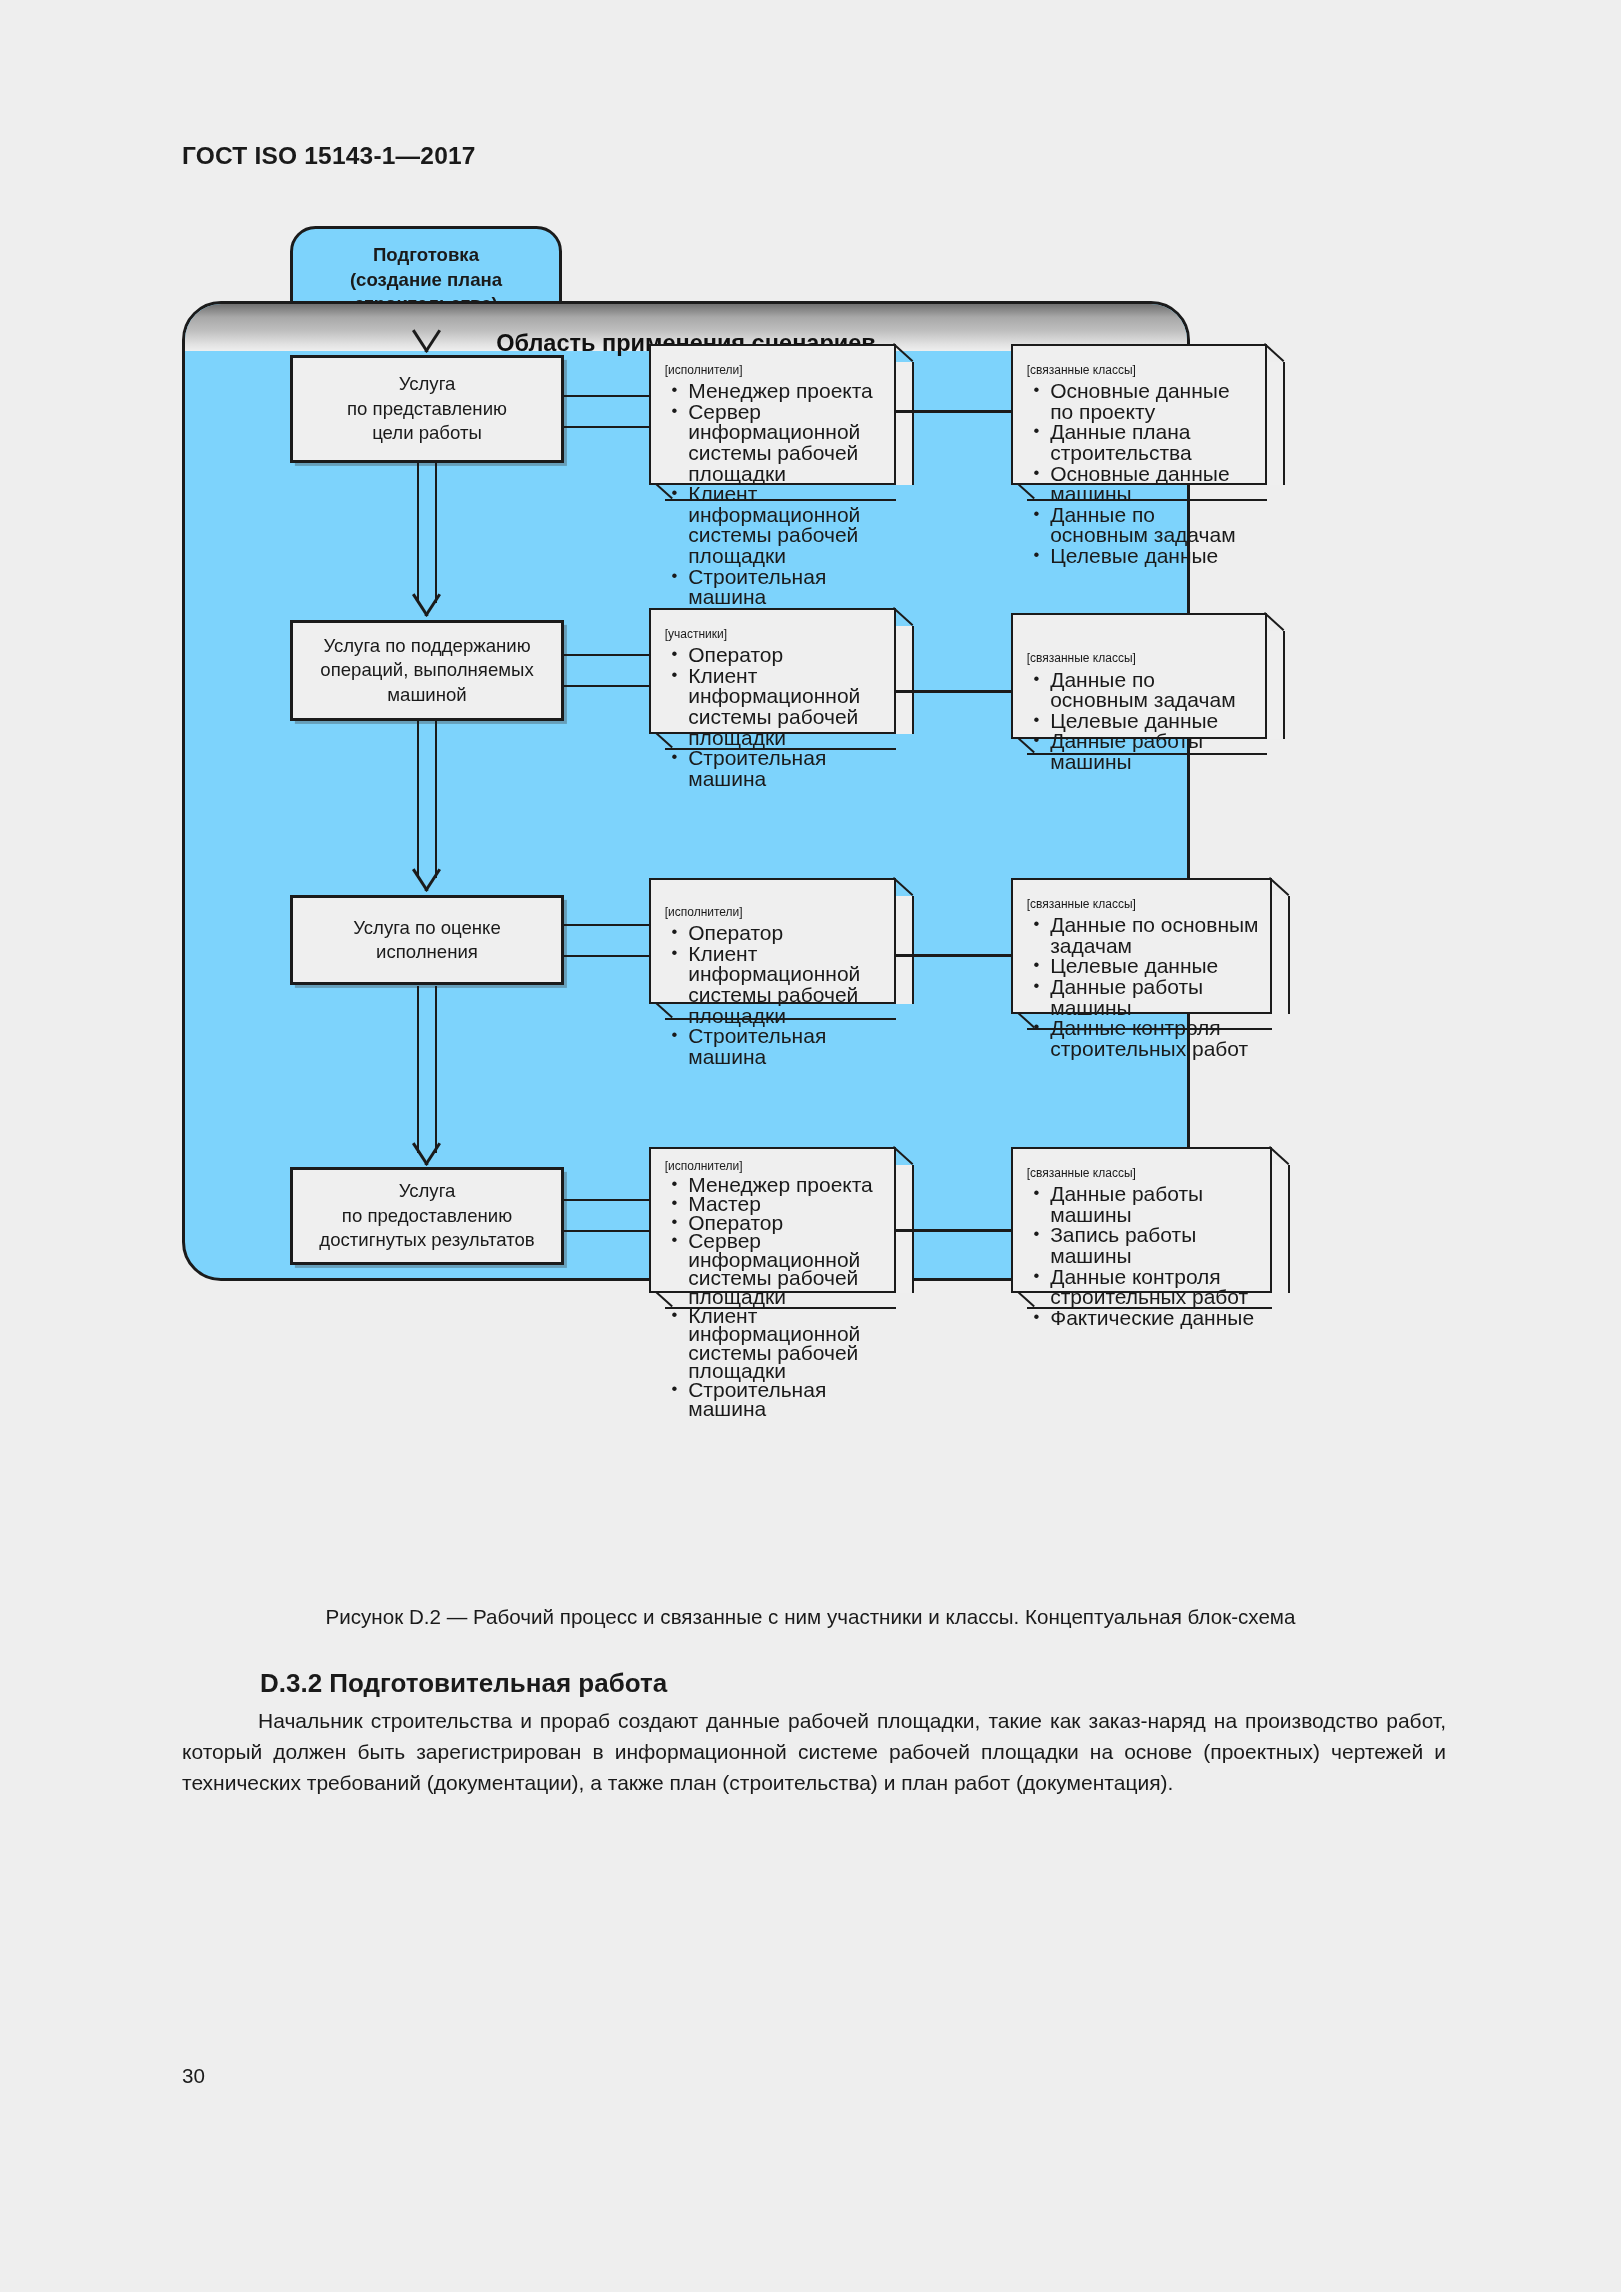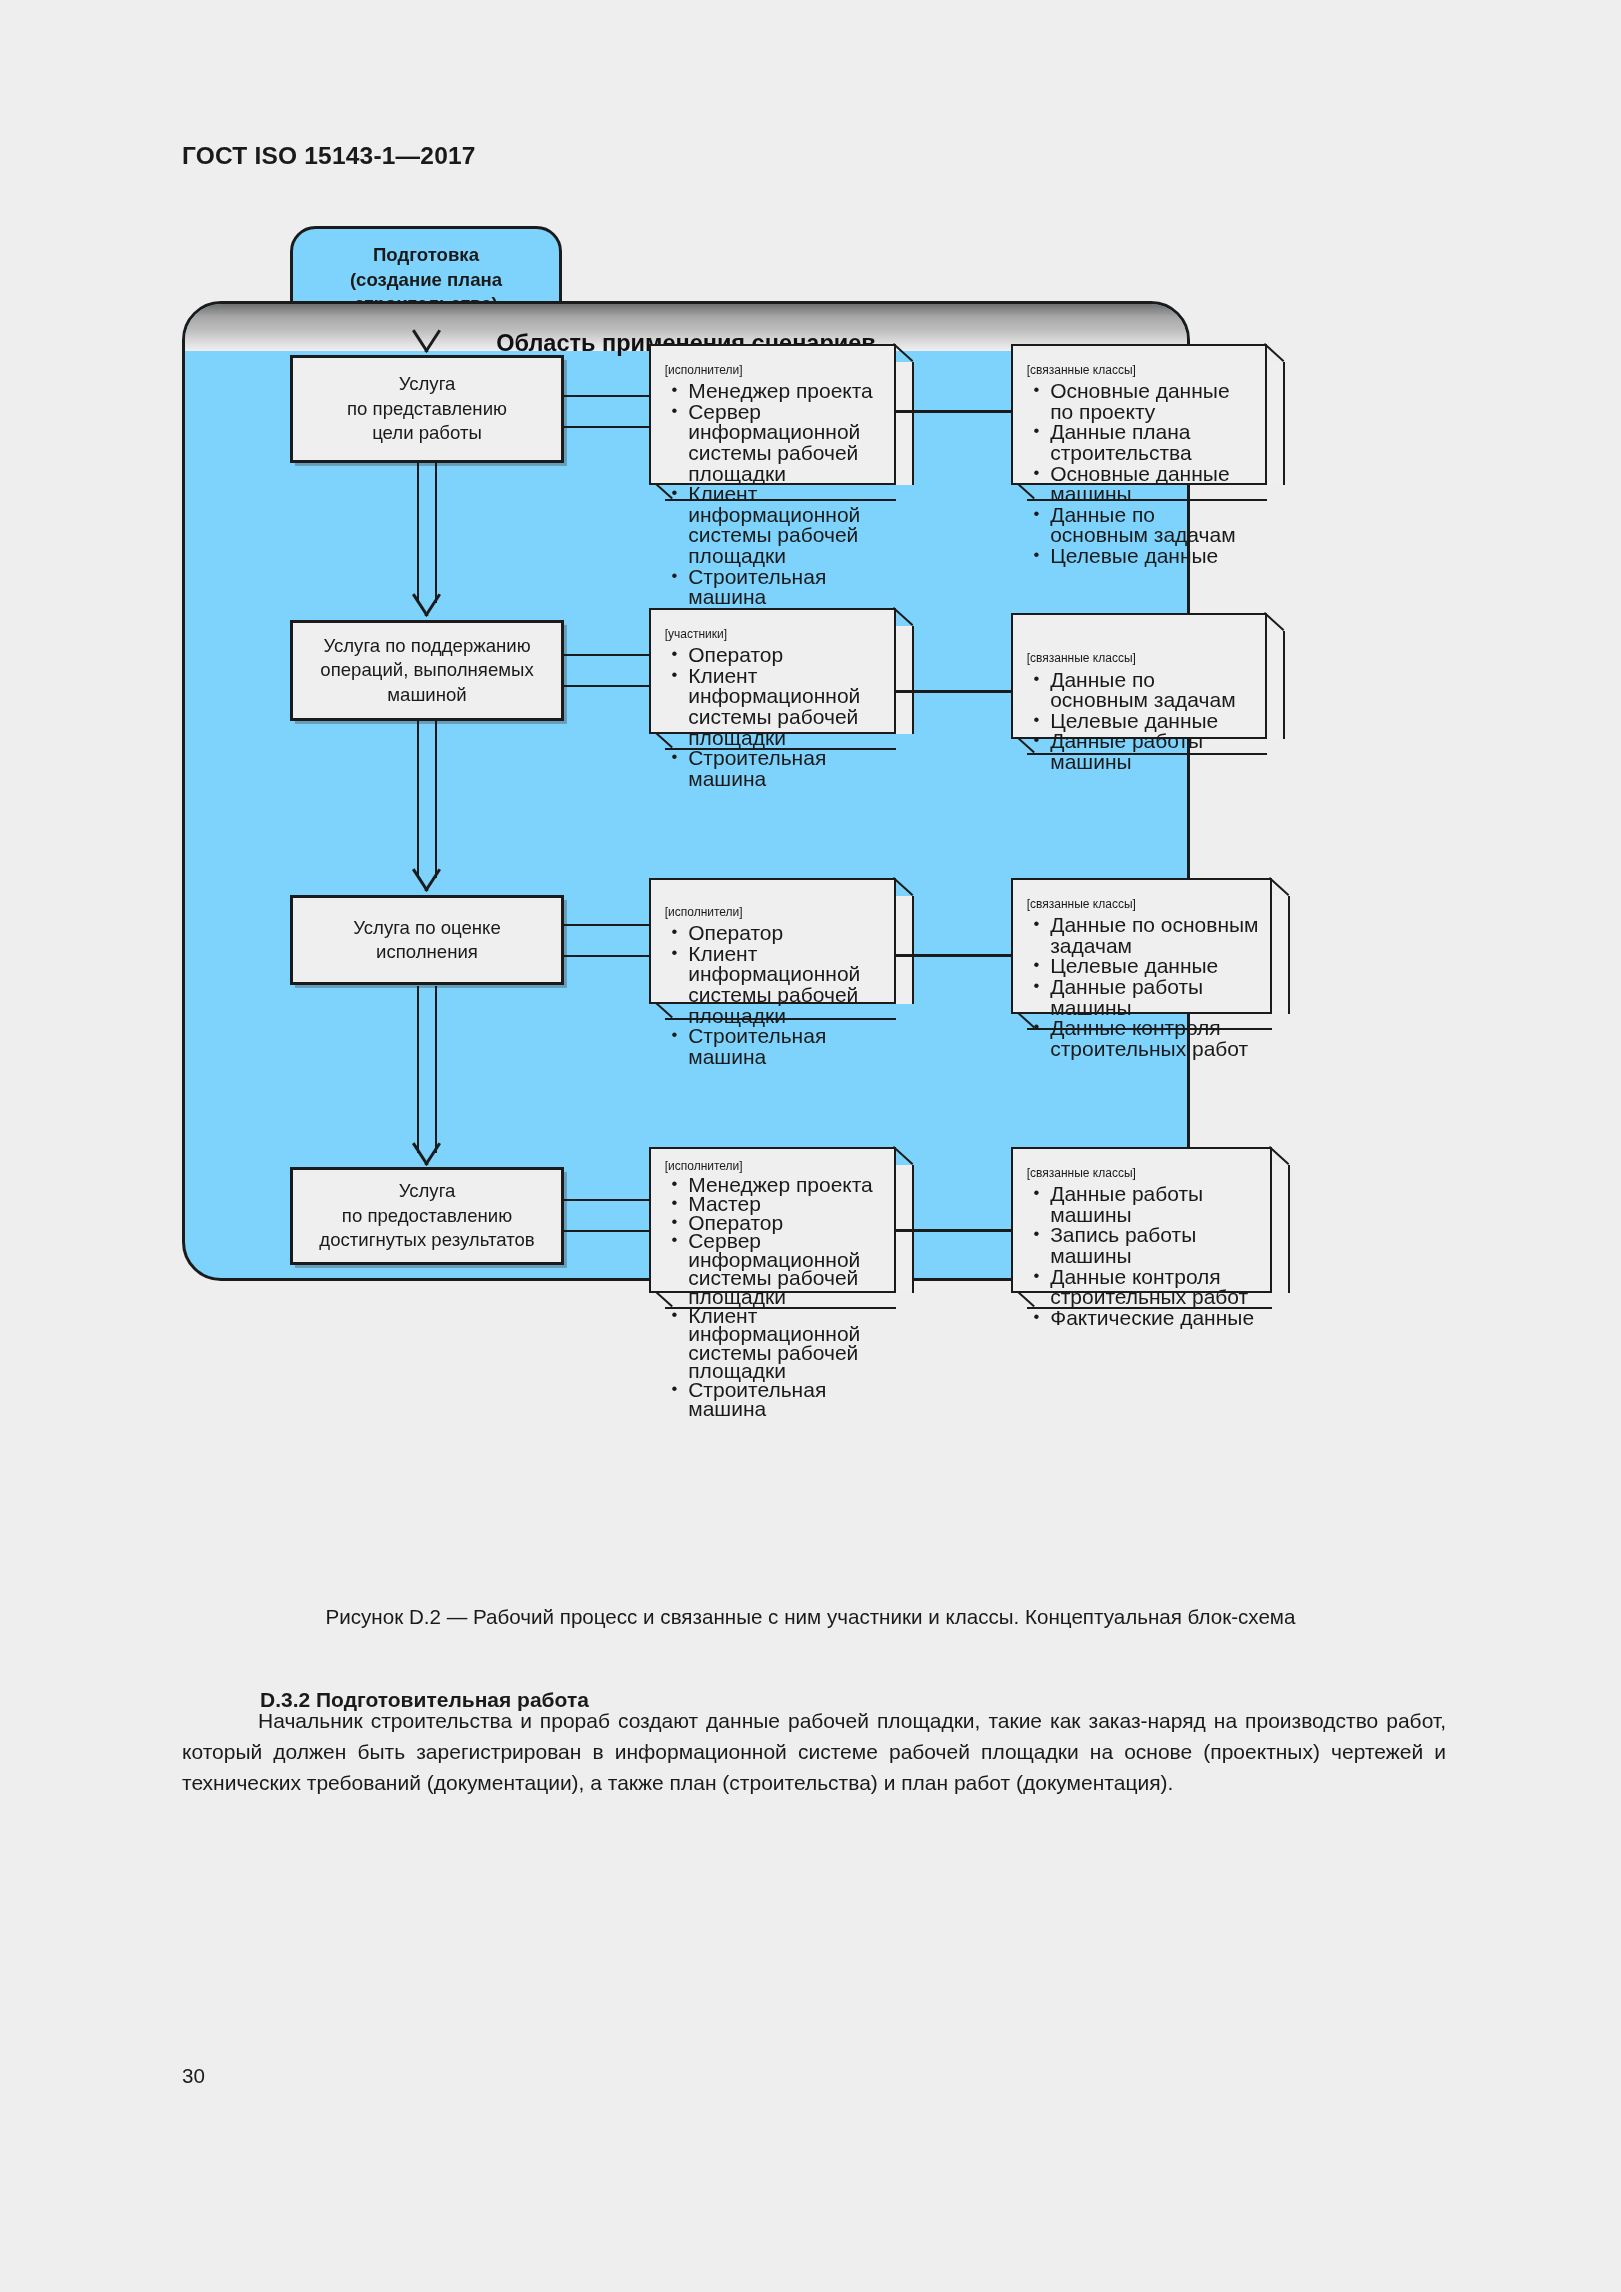--- a/index.html
+++ b/index.html
@@ -260,23 +260,22 @@
     left: 0;
     right: 0;
     top: 1605px;
     text-align: center;
     font-size: 20.6px;
   }
   .section-head {
     position: absolute;
     left: 260px;
     top: 1668px;
-    font-size: 21px;
+    font-size: 26px;
     font-weight: bold;
-    margin-top: 20px;
   }
   .para {
     position: absolute;
     left: 182px;
     top: 1705px;
     width: 1264px;
     font-size: 21px;
     line-height: 31px;
     text-align: justify;
     text-indent: 76px;

